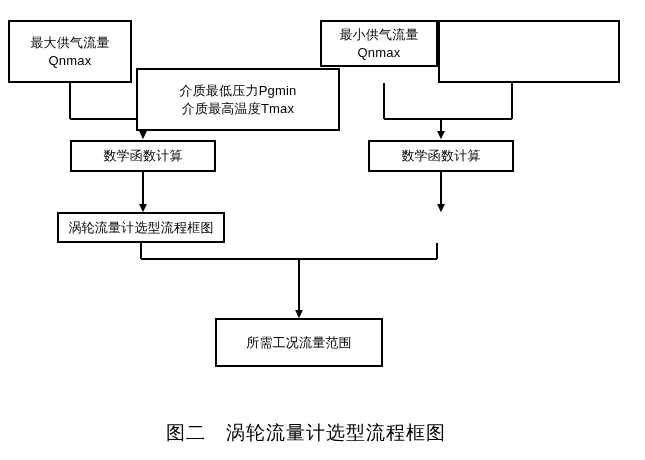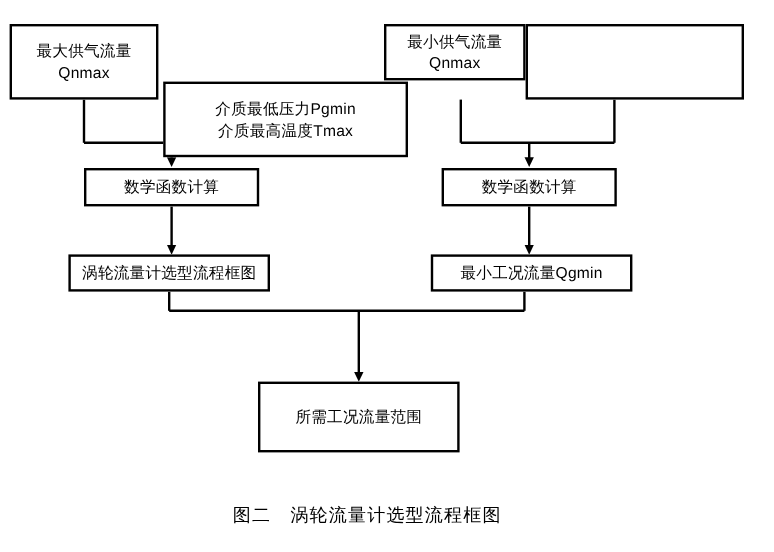--- a/index.html
+++ b/index.html
@@ -48,21 +48,21 @@
     white-space: nowrap;
     font-size: 13px;
     letter-spacing: 0.2px;
   }
   .caption {
     position: absolute;
     left: 0;
     top: 420px;
     width: 612px;
     text-align: center;
-    font-size: 15px;
+    font-size: 19px;
     letter-spacing: 1px;
     z-index: 2;
   }
 </style>
 </head>
 <body>
 
 <div id="diagram-root">
 
   <svg id="flow-svg" viewBox="0 0 645 460" xmlns="http://www.w3.org/2000/svg">
@@ -119,23 +119,20 @@
   </div>
 
   <div class="node-box" style="left:368px; top:140px; width:146px; height:32px;">
     <span class="node-line">数学函数计算</span>
   </div>
 
   <div class="node-box" style="left:57px; top:212px; width:168px; height:31px;">
     <span class="node-line">涡轮流量计选型流程框图</span>
   </div>
 
-  <div class="node-box" style="left:359px; top:212px; width:168px; height:31px;">
-    <span class="node-line">最小工况流量Qgmin</span>
-  </div>
 
-  <div class="node-box" style="left:215px; top:318px; width:168px; height:59px;">
+  <div class="node-box" style="left:215px; top:318px; width:168px; height:49px;">
     <span class="node-line">所需工况流量范围</span>
   </div>
 
   <div class="caption">图二　涡轮流量计选型流程框图</div>
 
 </div>
 
 </body></html>

